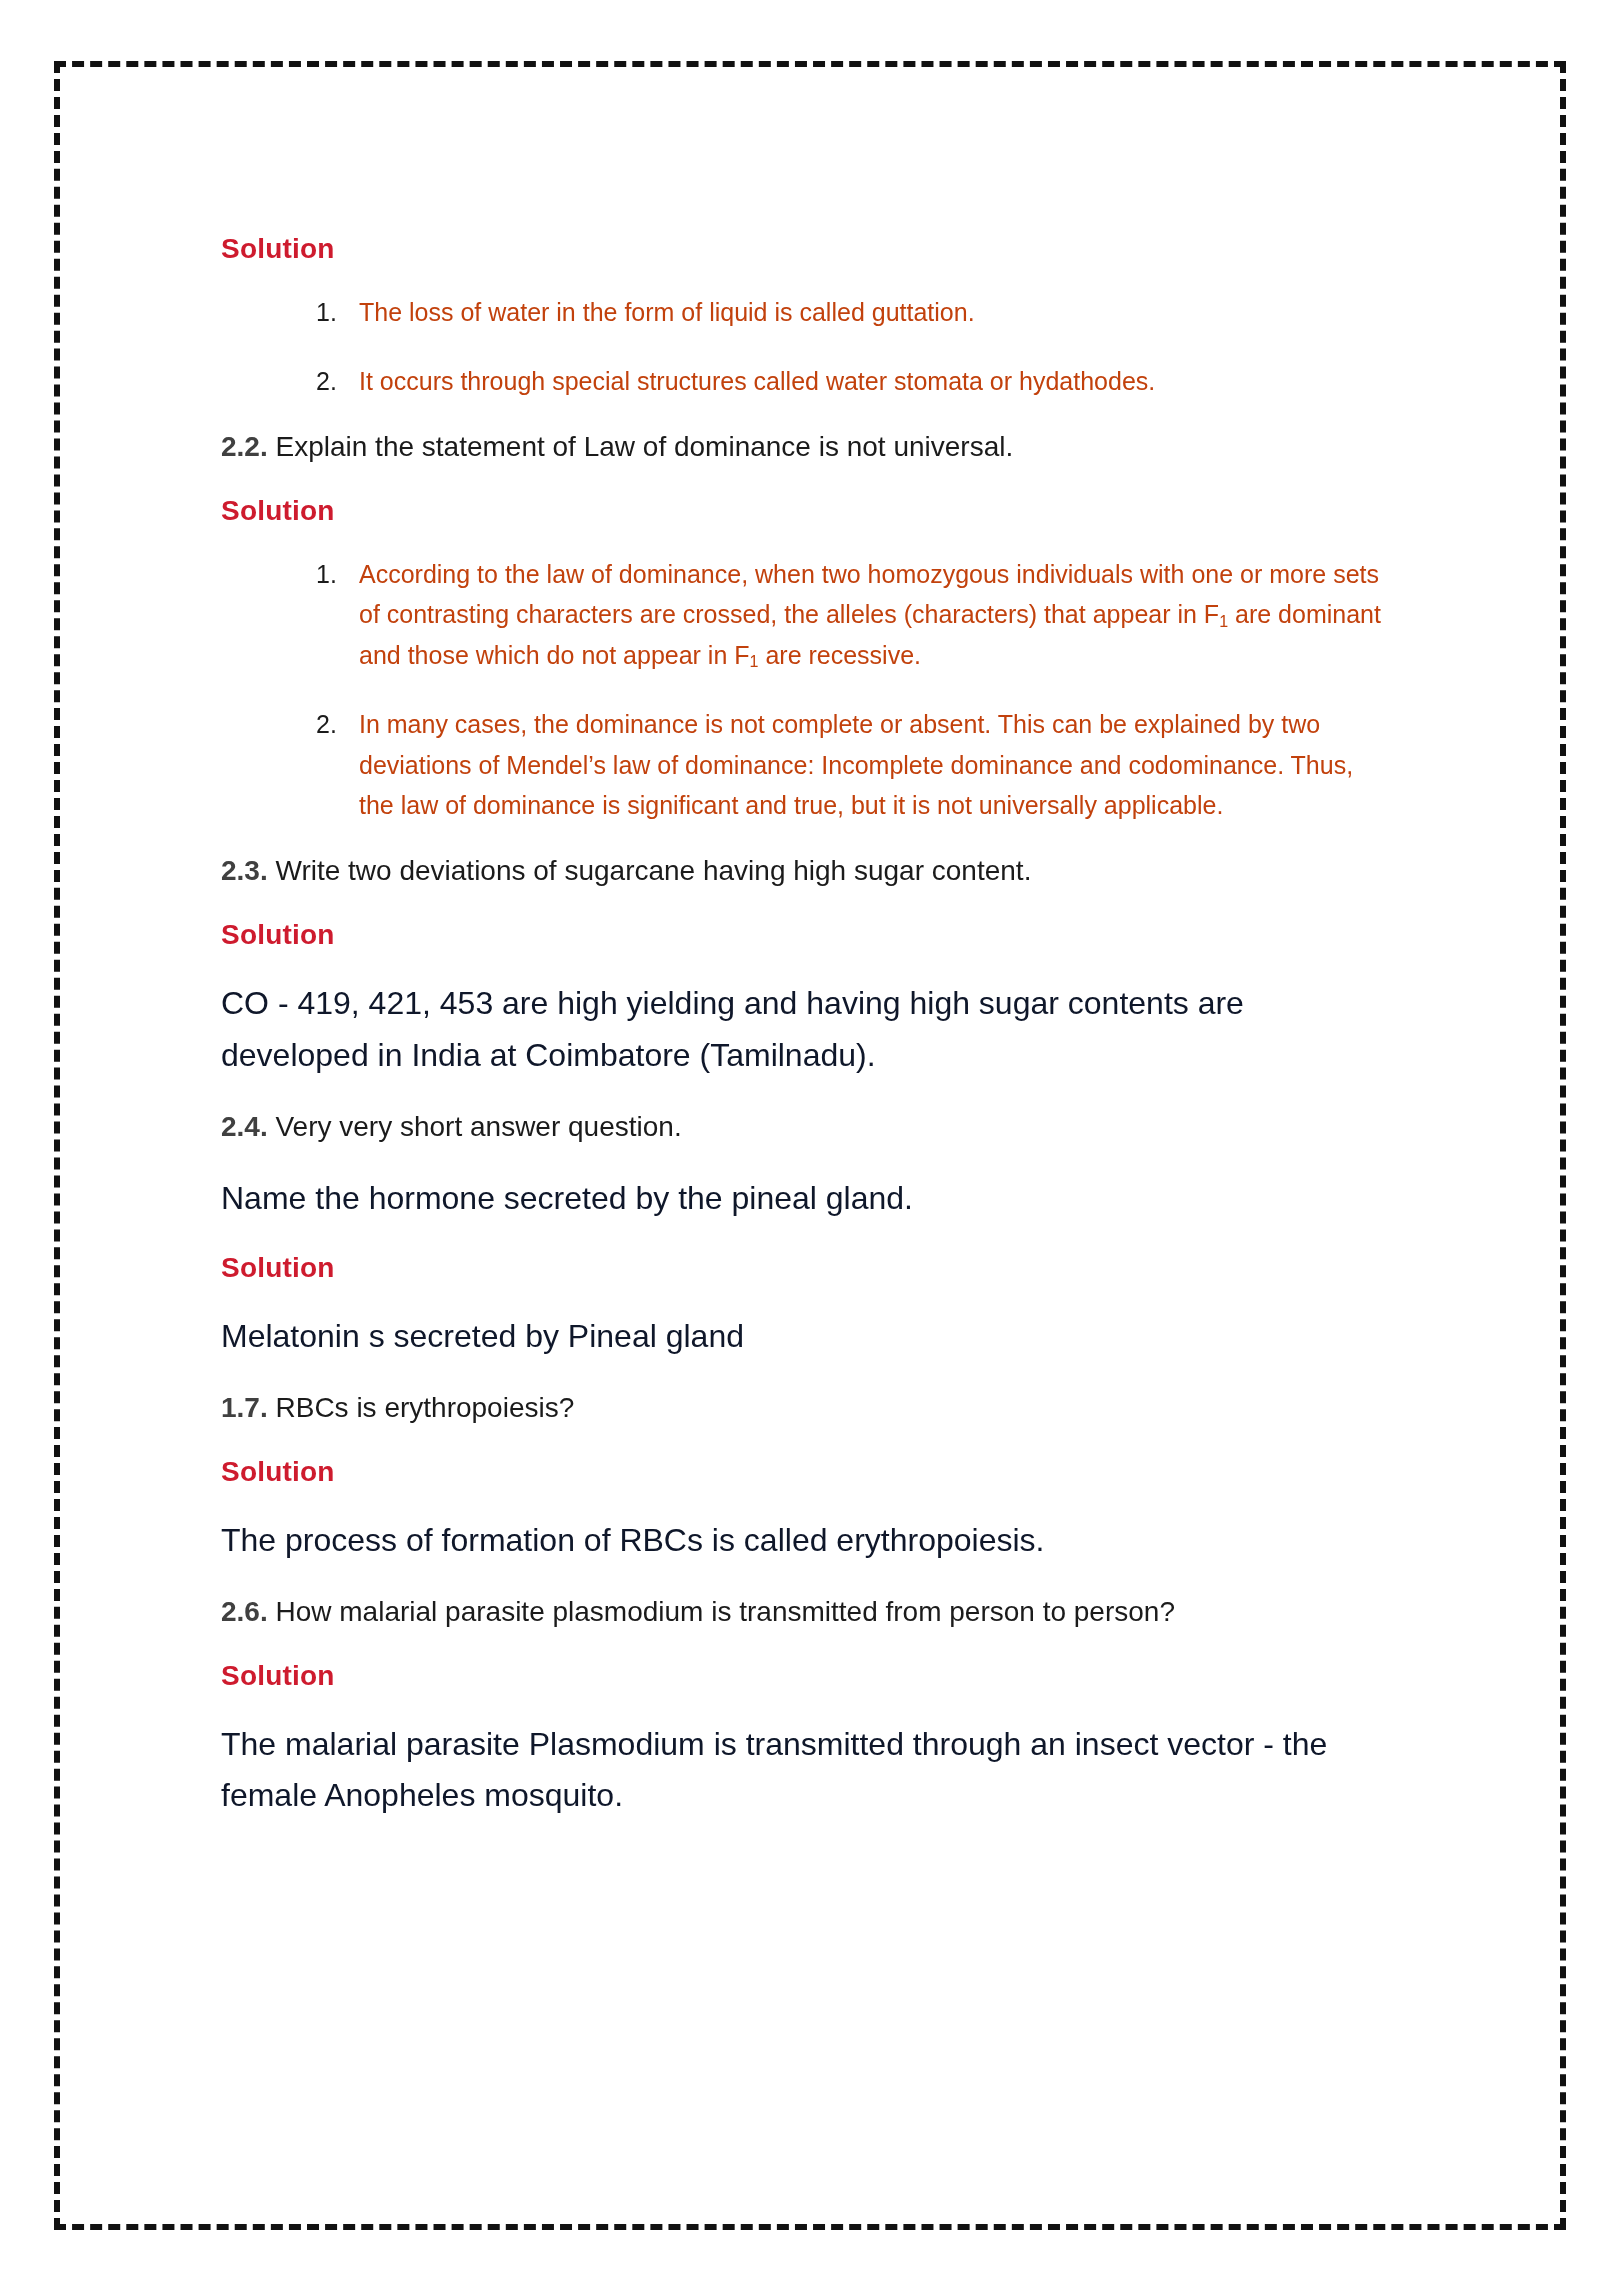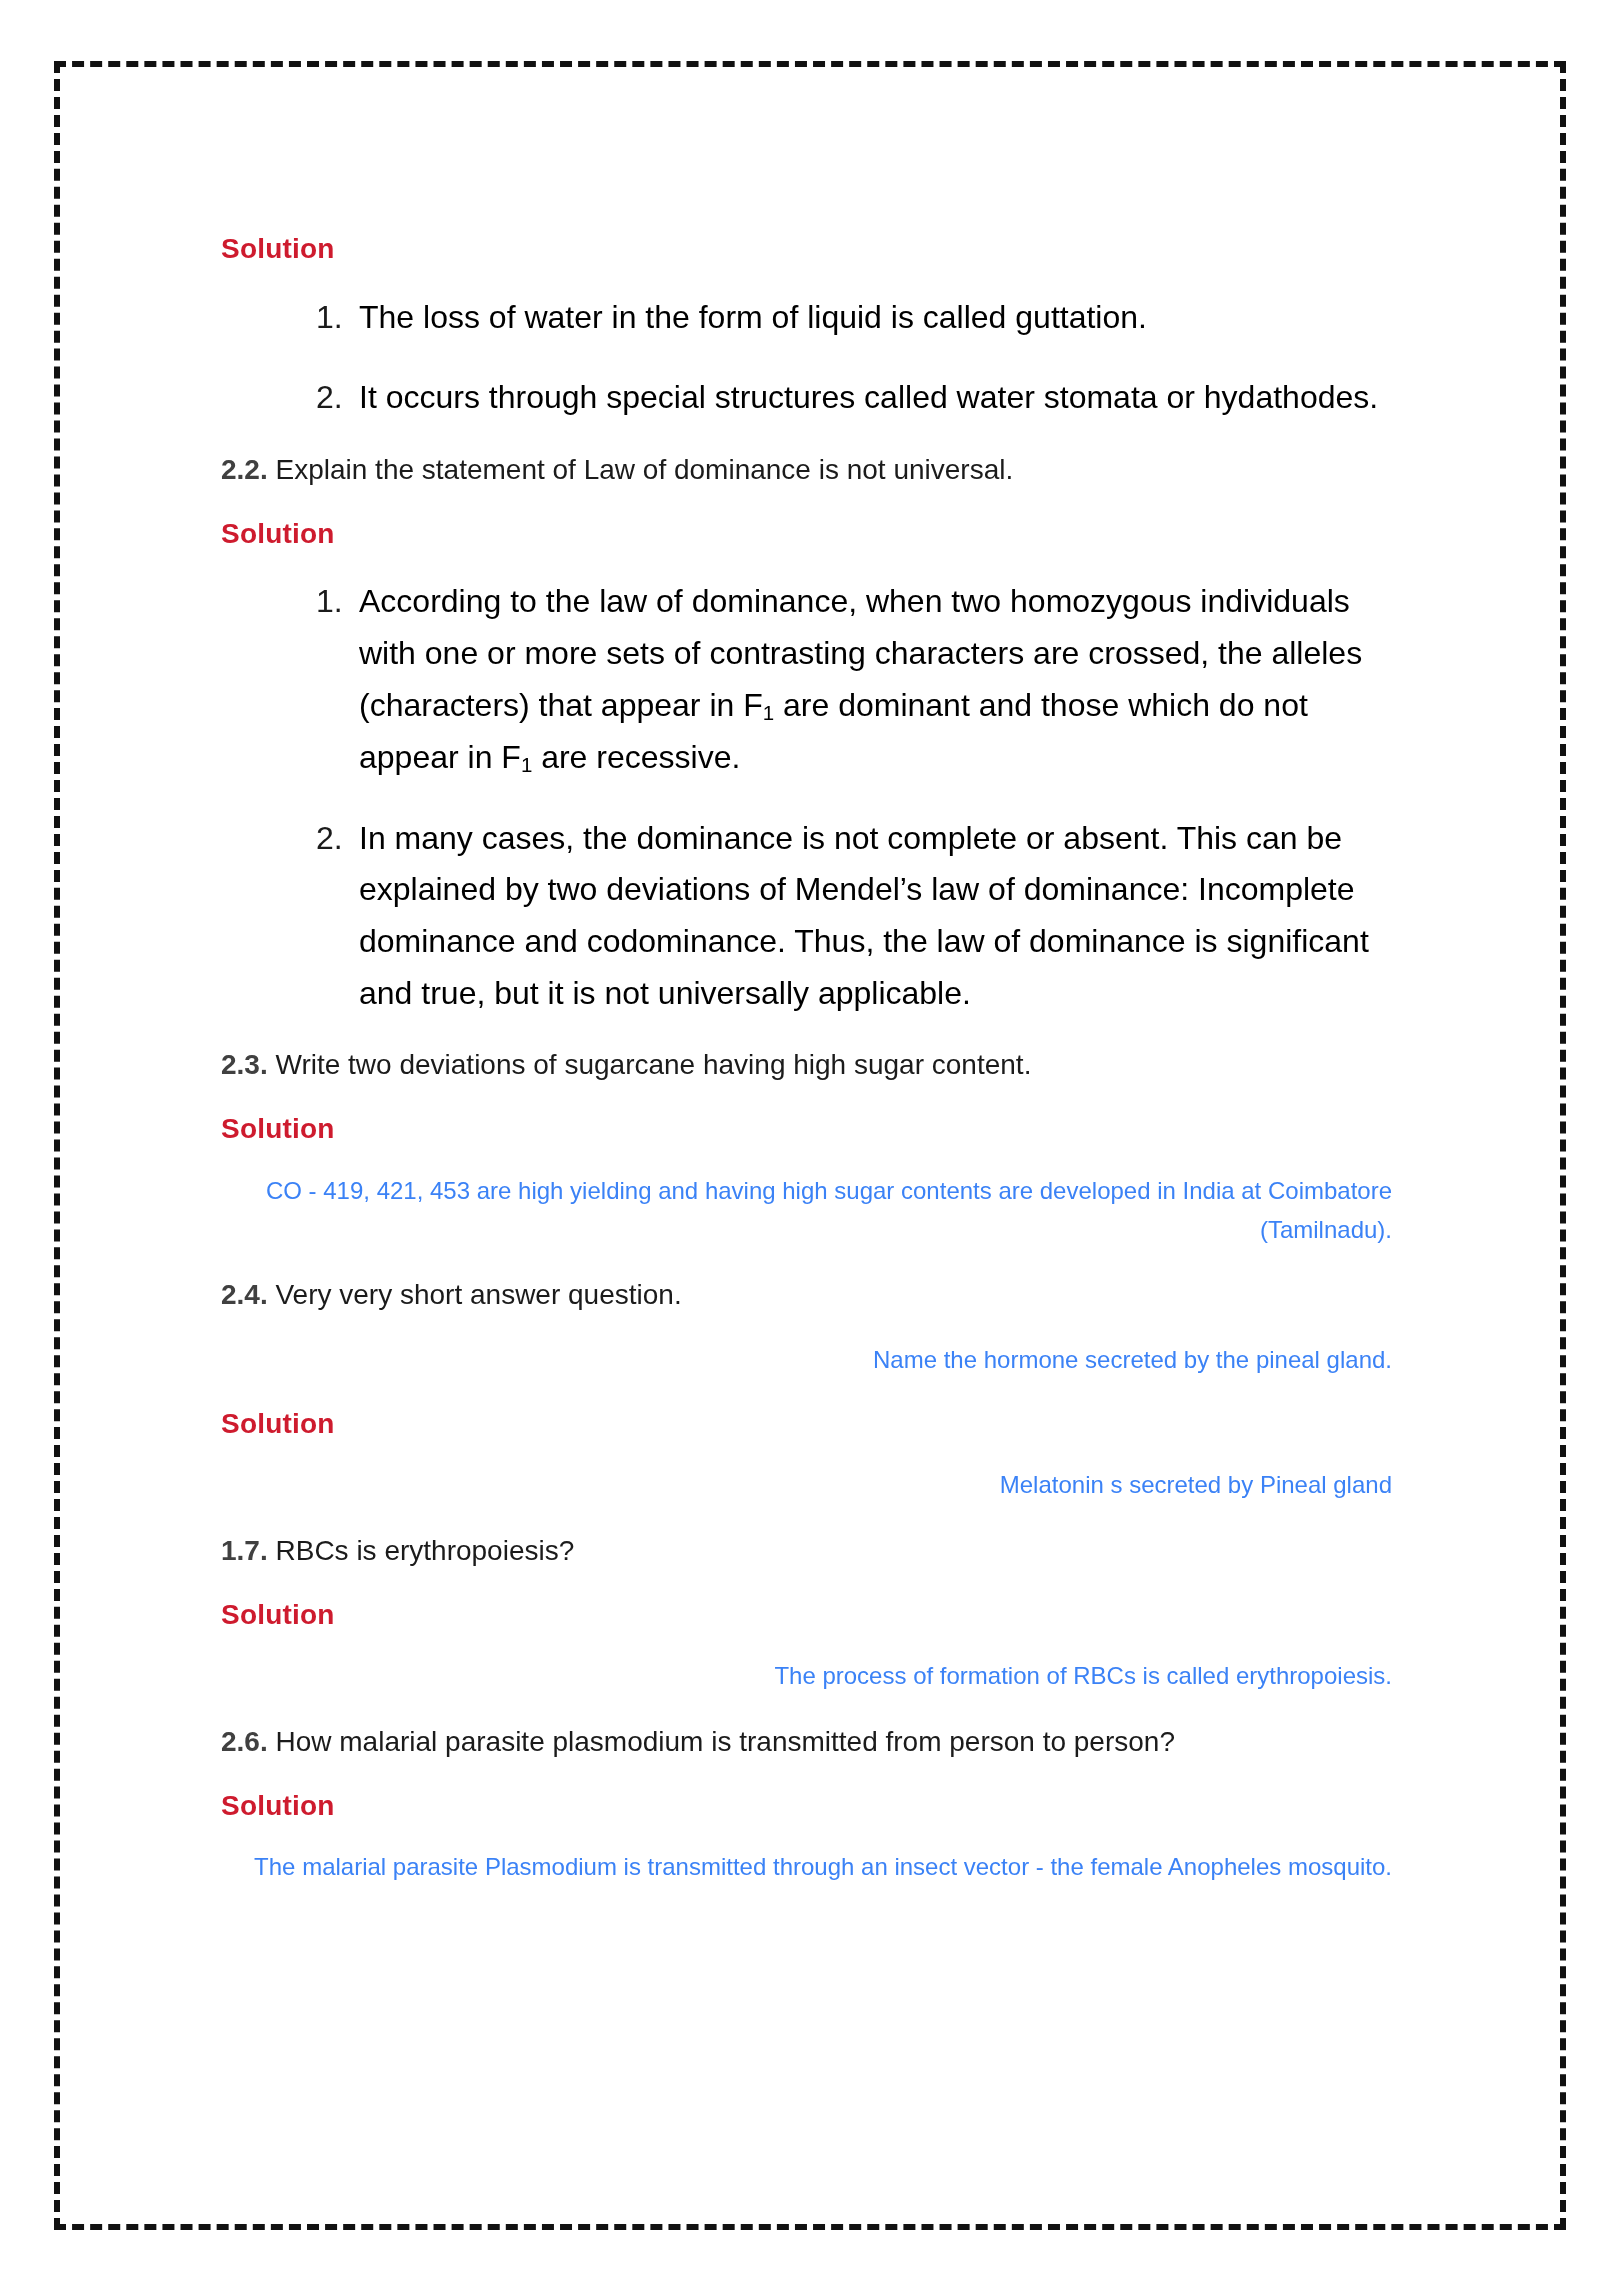--- a/index.html
+++ b/index.html
@@ -56,39 +56,38 @@
     line-height: 1.45;
     color: #1b1b1b;
     margin: 0 0 25.5px 0;
   }
   .question .qnum {
     font-weight: bold;
     color: #404040;
   }
 
   .para {
-    font-size: 24px;
+    font-size: 32px;
     line-height: 1.62;
-    color: #3b82f6;
+    color: #0f172a;
     margin: 0 0 25.5px 0;
-    text-align: right;
   }
 
   ol.sol-list {
     margin: 0 0 25.5px 0;
     padding: 0 0 0 95px;
     list-style: none;
     counter-reset: solitem;
   }
   ol.sol-list > li {
     position: relative;
     counter-increment: solitem;
-    font-size: 32px;
+    font-size: 25px;
     line-height: 1.62;
-    color: #000000;
+    color: #c2410c;
     margin: 0 0 29px 0;
     padding-left: 43px;
   }
   ol.sol-list > li:last-child {
     margin-bottom: 0;
   }
   ol.sol-list > li::before {
     content: counter(solitem) ".";
     position: absolute;
     left: 0;

